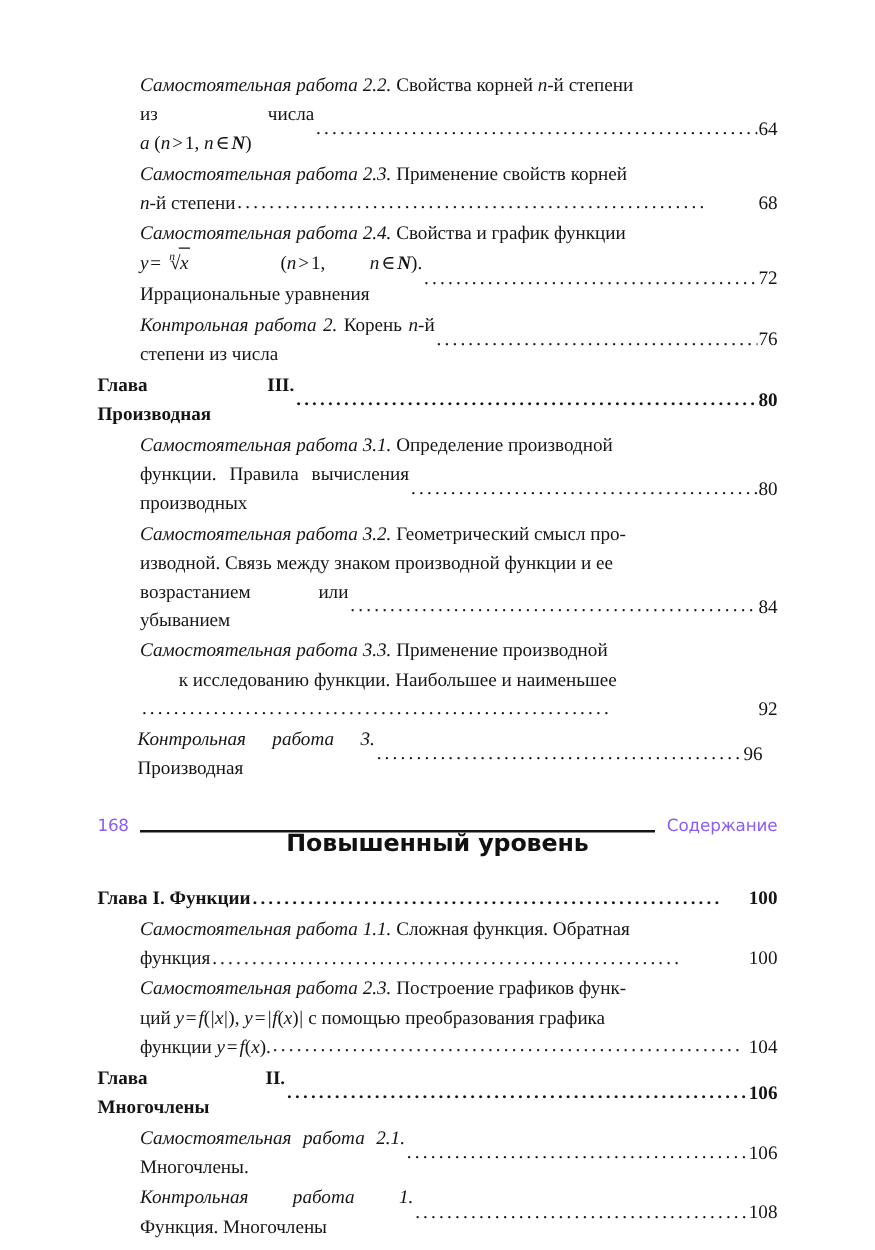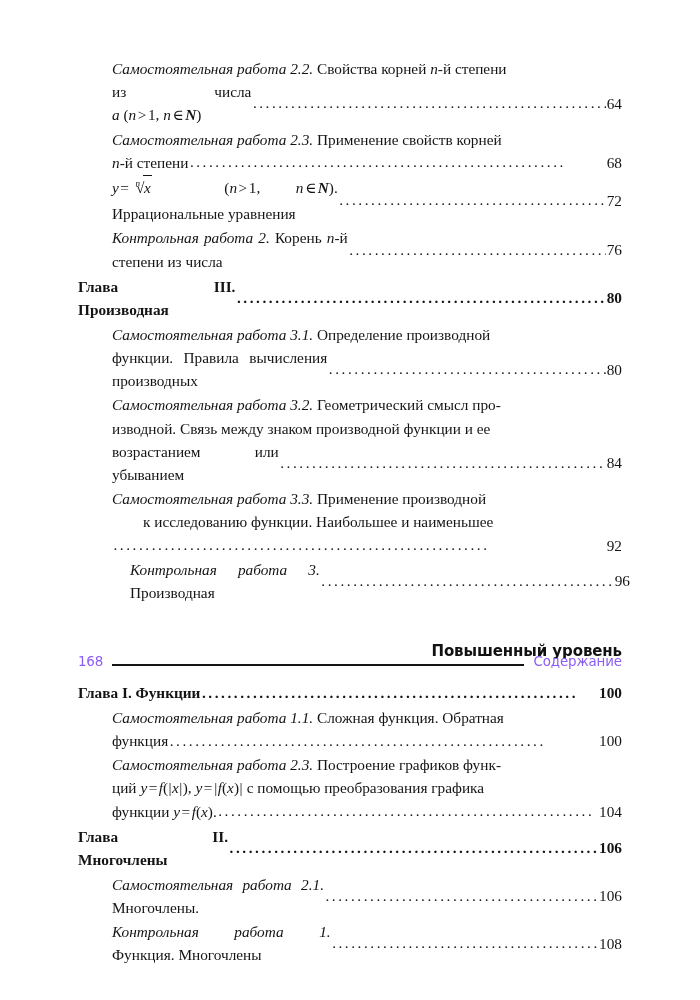--- a/index.html
+++ b/index.html
@@ -149,24 +149,24 @@
   .abs {
     font-style: normal;
     padding: 0 0.4px;
   }
 
   
   .level-head {
     position: absolute;
     left: 0;
     width: 544px;
-    text-align: right;
+    text-align: center;
     font-family: "DejaVu Sans", "Liberation Sans", sans-serif;
     font-weight: bold;
-    font-size: 15px;
+    font-size: 19px;
     letter-spacing: -0.1px;
     color: #111111;
   }
 
   
   .footer {
     position: absolute;
     left: 78px;
     bottom: 49px;
     width: 544px;
@@ -214,20 +214,21 @@
     <div class="entry work">
       <span class="cont"><span class="lead">Самостоятельная работа 2.3.</span><span> Применение свойств корней</span></span>
       <div class="line">
         <span class="head"><span class="m">n</span><span>-й степени</span></span>
         <span class="dots">...........................................................</span>
         <span class="pg">68</span>
       </div>
     </div>
 
     <div class="entry work">
+      <span class="cont"><span class="lead">Самостоятельная работа 2.4.</span><span> Свойства и график функции</span></span>
       <div class="line">
         <span class="head"><span class="m"><span>y</span><span class="op">=</span><span class="radical"><span class="idx">n</span><span class="sign">√</span><span class="rad-arg">x</span></span><span class="up">&nbsp;&nbsp;</span><span class="up">(</span><span>n</span><span class="op">&gt;</span><span class="up">1</span><span class="up">,</span><span class="up">&nbsp;</span><span>n</span><span class="op">∈</span><span class="mb">N</span><span class="up">)</span></span><span>. Иррациональные уравнения</span></span>
         <span class="dots">...........................................................</span>
         <span class="pg">72</span>
       </div>
     </div>
 
     <div class="entry work">
       <div class="line">
         <span class="head"><span class="lead">Контрольная работа 2.</span><span> Корень </span><span class="m">n</span><span>-й степени из числа</span></span>
@@ -265,21 +266,21 @@
 
     <div class="entry work">
       <span class="cont"><span class="lead">Самостоятельная работа 3.3.</span><span> Применение производной</span></span>
       <span class="cont" style="text-align:justify;margin-left:31px;">к исследованию функции. Наибольшее и наименьшее</span>
       <div class="line">
         <span class="dots">...........................................................</span>
         <span class="pg">92</span>
       </div>
     </div>
 
-    <div class="entry work" style="margin-left:52px;width:500px;">
+    <div class="entry work" style="margin-left:32px;width:500px;">
       <div class="line">
         <span class="head"><span class="lead">Контрольная работа 3.</span><span> Производная</span></span>
         <span class="dots">...........................................................</span>
         <span class="pg">96</span>
       </div>
     </div>
 
     <div class="level-head" style="position:relative;margin-top:38px;margin-bottom:21px;">Повышенный уровень</div>
 
     <div class="entry chapter">

